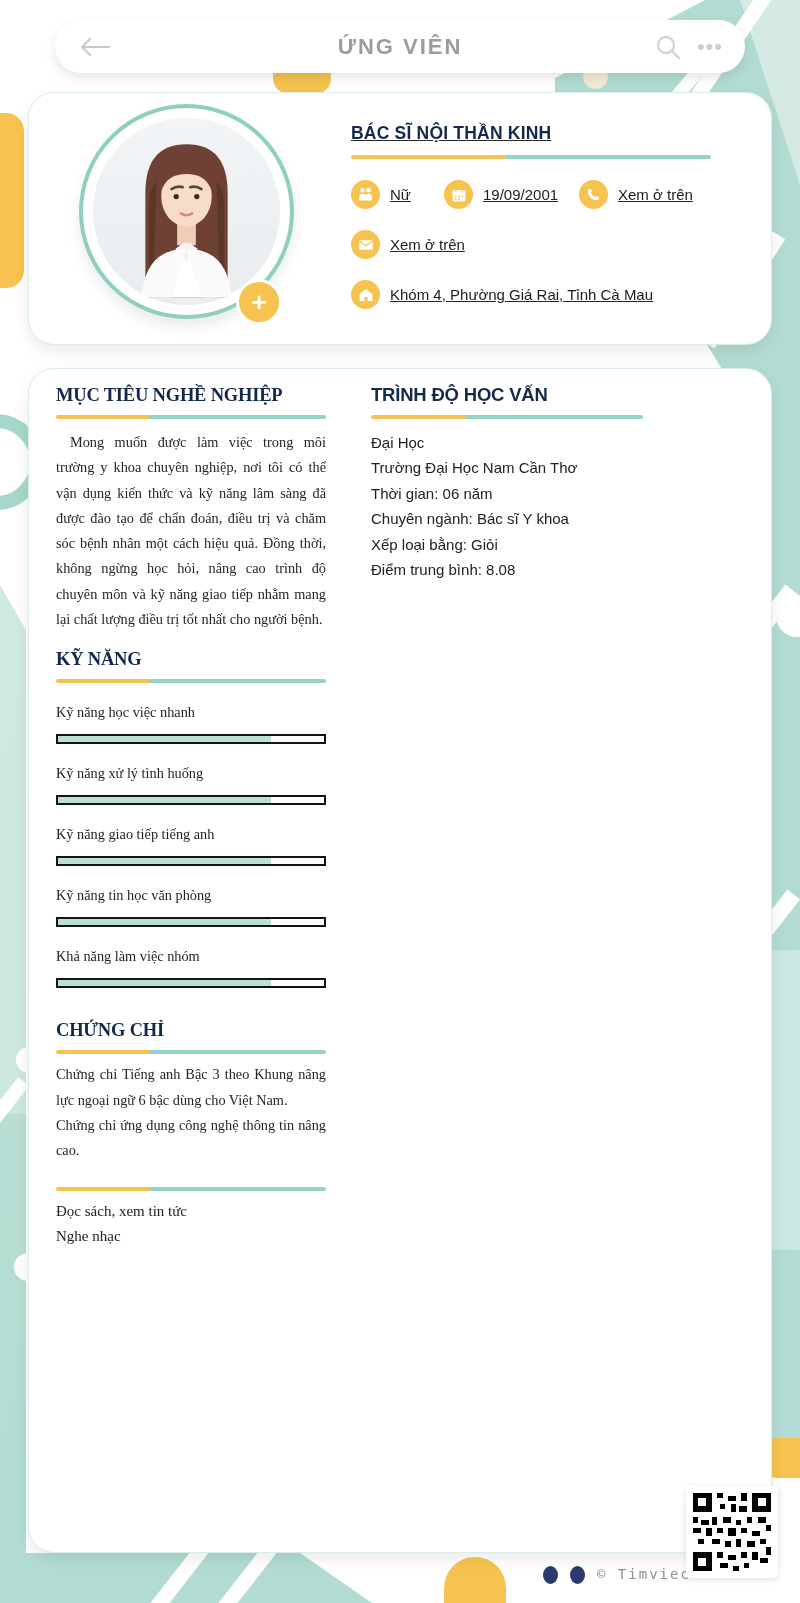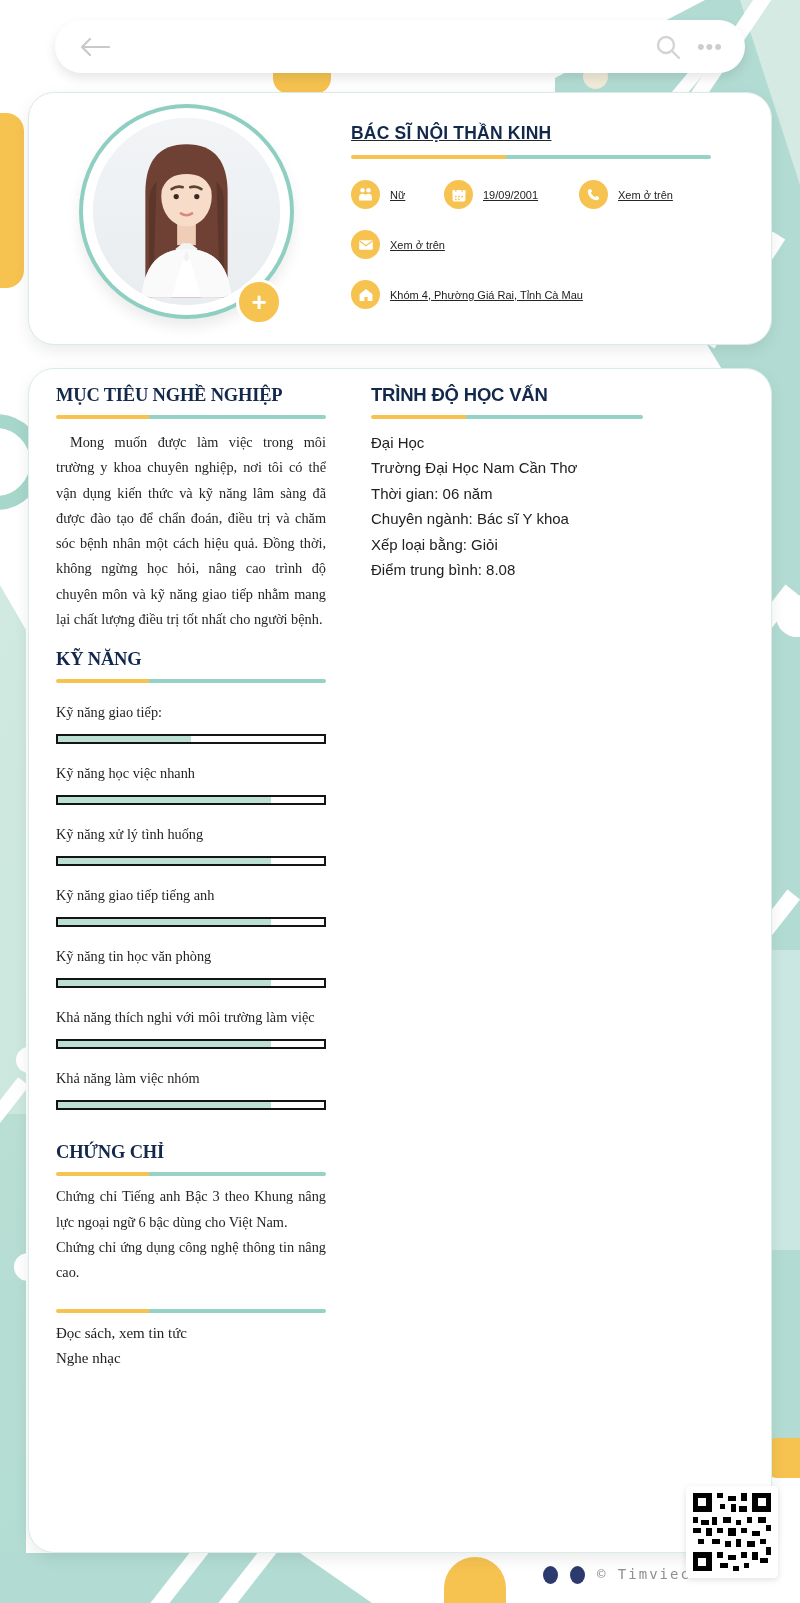--- a/index.html
+++ b/index.html
@@ -68,21 +68,21 @@
     display:flex;align-items:center;justify-content:center;cursor:pointer;line-height:1;}
   .pinfo{position:absolute;left:322px;top:30px;width:400px;text-decoration:underline;}
   .job-title{font-size:17.5px;font-weight:bold;color:var(--navy);letter-spacing:.2px;}
   .rule{display:flex;height:4px;border-radius:2px;overflow:hidden;}
   .rule .y{background:var(--yellow);}
   .rule .t{flex:1;background:var(--teal-line);}
   .pinfo .rule{width:360px;margin-top:11px;}
   .pinfo .rule .y{width:155px;}
   .inforow{display:flex;align-items:center;margin-top:21px;}
   .ifield{display:flex;align-items:center;}
-  .ifield .txt{margin-left:10px;font-size:11px;color:#1c1c1c;}
+  .ifield .txt{margin-left:10px;font-size:15px;color:#1c1c1c;}
   .icirc{width:29px;height:29px;border-radius:50%;background:var(--yellow);display:flex;
     align-items:center;justify-content:center;flex:0 0 29px;}
   .w93{width:93px;} .w135{width:135px;}
 
   
   .main{left:28px;top:368px;width:744px;height:1185px;}
   .col{position:absolute;top:0;}
   .col-l{left:27px;width:270px;font-family:Liberation Serif, serif;}
   .col-r{left:342px;width:372px;}
   h2{font-size:18.5px;line-height:26px;font-weight:bold;color:var(--navy);letter-spacing:-.2px;}
@@ -142,20 +142,21 @@
       <div class="slash bb-s2"></div>
   </div>
   <div class="deco yellow-dome"></div>
 
   <div class="appbar">
     <div class="back">
       <svg width="30" height="18" viewBox="0 0 30 18">
         <path d="M10 1 L2 9 L10 17 M2 9 H29" stroke="#c9c9c9" stroke-width="2.2" fill="none" stroke-linecap="round" stroke-linejoin="round"></path>
       </svg>
     </div>
+    <div class="title">ỨNG VIÊN</div>
     <div class="right">
       <div class="search">
         <svg width="26" height="26" viewBox="0 0 26 26">
           <circle cx="11" cy="11" r="8" stroke="#d4d4d4" stroke-width="2.4" fill="none"></circle>
           <line x1="17" y1="17" x2="24" y2="24" stroke="#d4d4d4" stroke-width="2.4" stroke-linecap="round"></line>
         </svg>
       </div>
       <div class="more">•••</div>
     </div>
   </div>
@@ -274,26 +275,20 @@
       </div>
 
       <div class="sec-skill">
         <h2>KỸ NĂNG</h2>
         <div class="rule">
             <span class="y"></span>
             <span class="t"></span>
           </div>
         <div>
 
-            <div class="skill">
-              <div class="skill-label">Kỹ năng giao tiếp:</div>
-              <div class="skill-bar">
-                <div class="skill-fill" style="width: 50%;"></div>
-              </div>
-            </div>
 
             <div class="skill">
               <div class="skill-label">Kỹ năng học việc nhanh</div>
               <div class="skill-bar">
                 <div class="skill-fill" style="width: 80%;"></div>
               </div>
             </div>
 
             <div class="skill">
               <div class="skill-label">Kỹ năng xử lý tình huống</div>
@@ -310,26 +305,20 @@
             </div>
 
             <div class="skill">
               <div class="skill-label">Kỹ năng tin học văn phòng</div>
               <div class="skill-bar">
                 <div class="skill-fill" style="width: 80%;"></div>
               </div>
             </div>
 
 
-            <div class="skill">
-              <div class="skill-label">Khả năng thích nghi với môi trường làm việc</div>
-              <div class="skill-bar">
-                <div class="skill-fill" style="width: 80%;"></div>
-              </div>
-            </div>
 
             <div class="skill">
               <div class="skill-label">Khả năng làm việc nhóm</div>
               <div class="skill-bar">
                 <div class="skill-fill" style="width: 80%;"></div>
               </div>
             </div>
           </div>
       </div>
 

